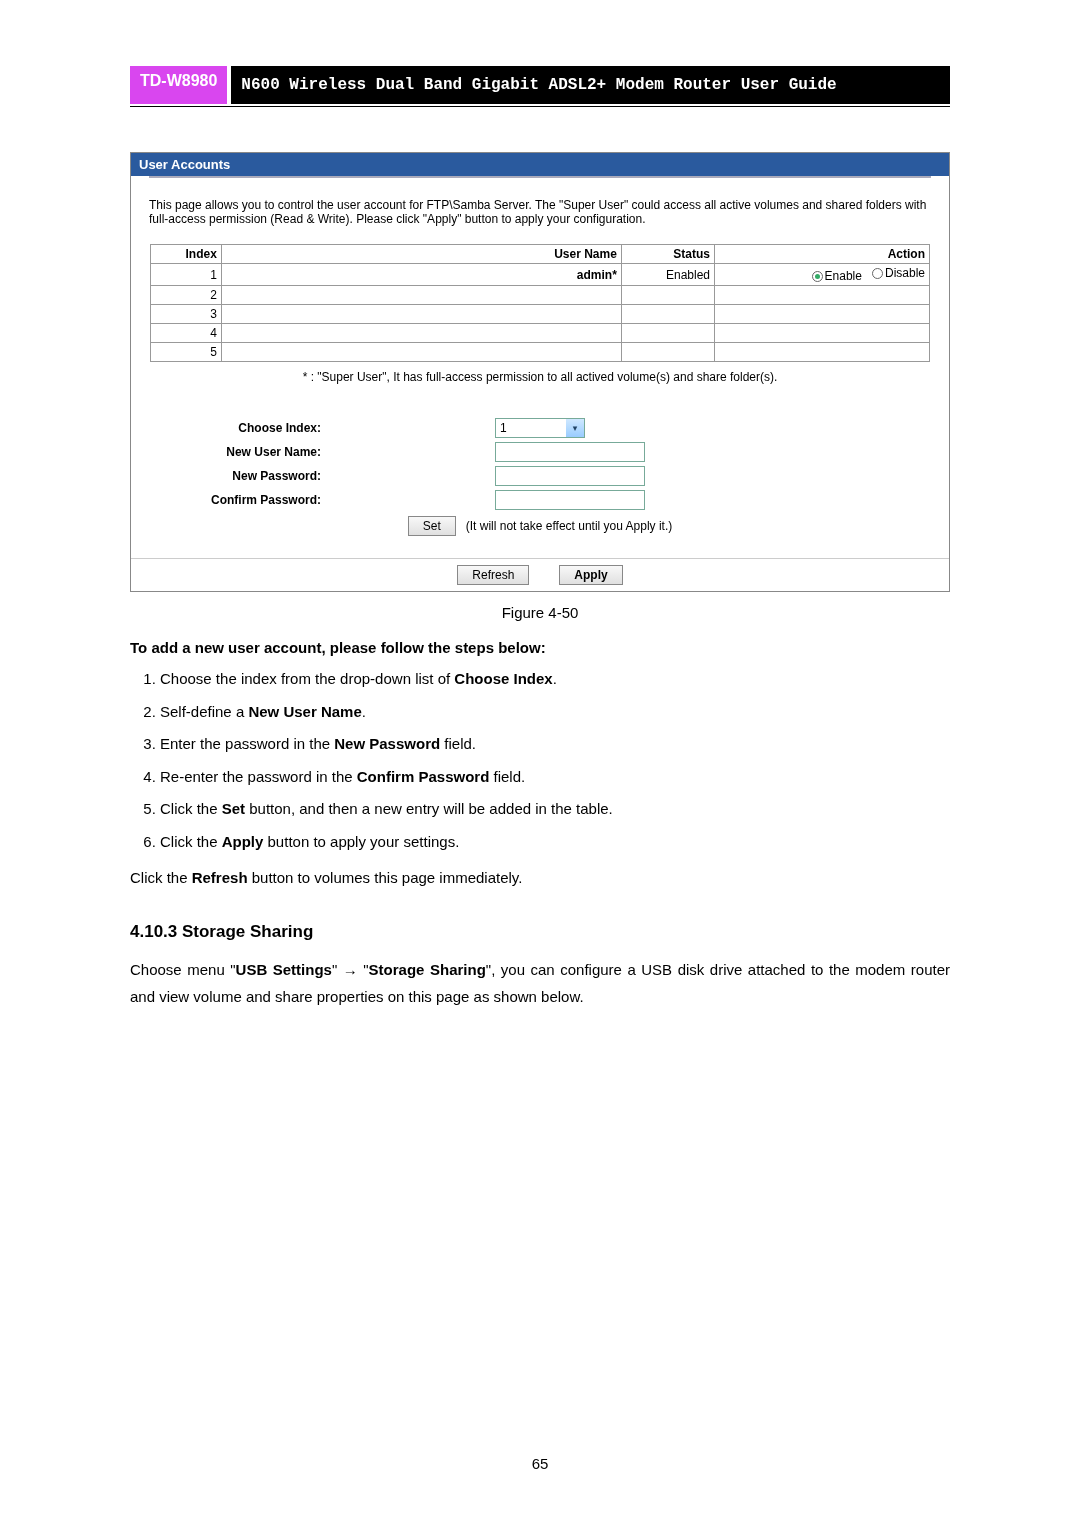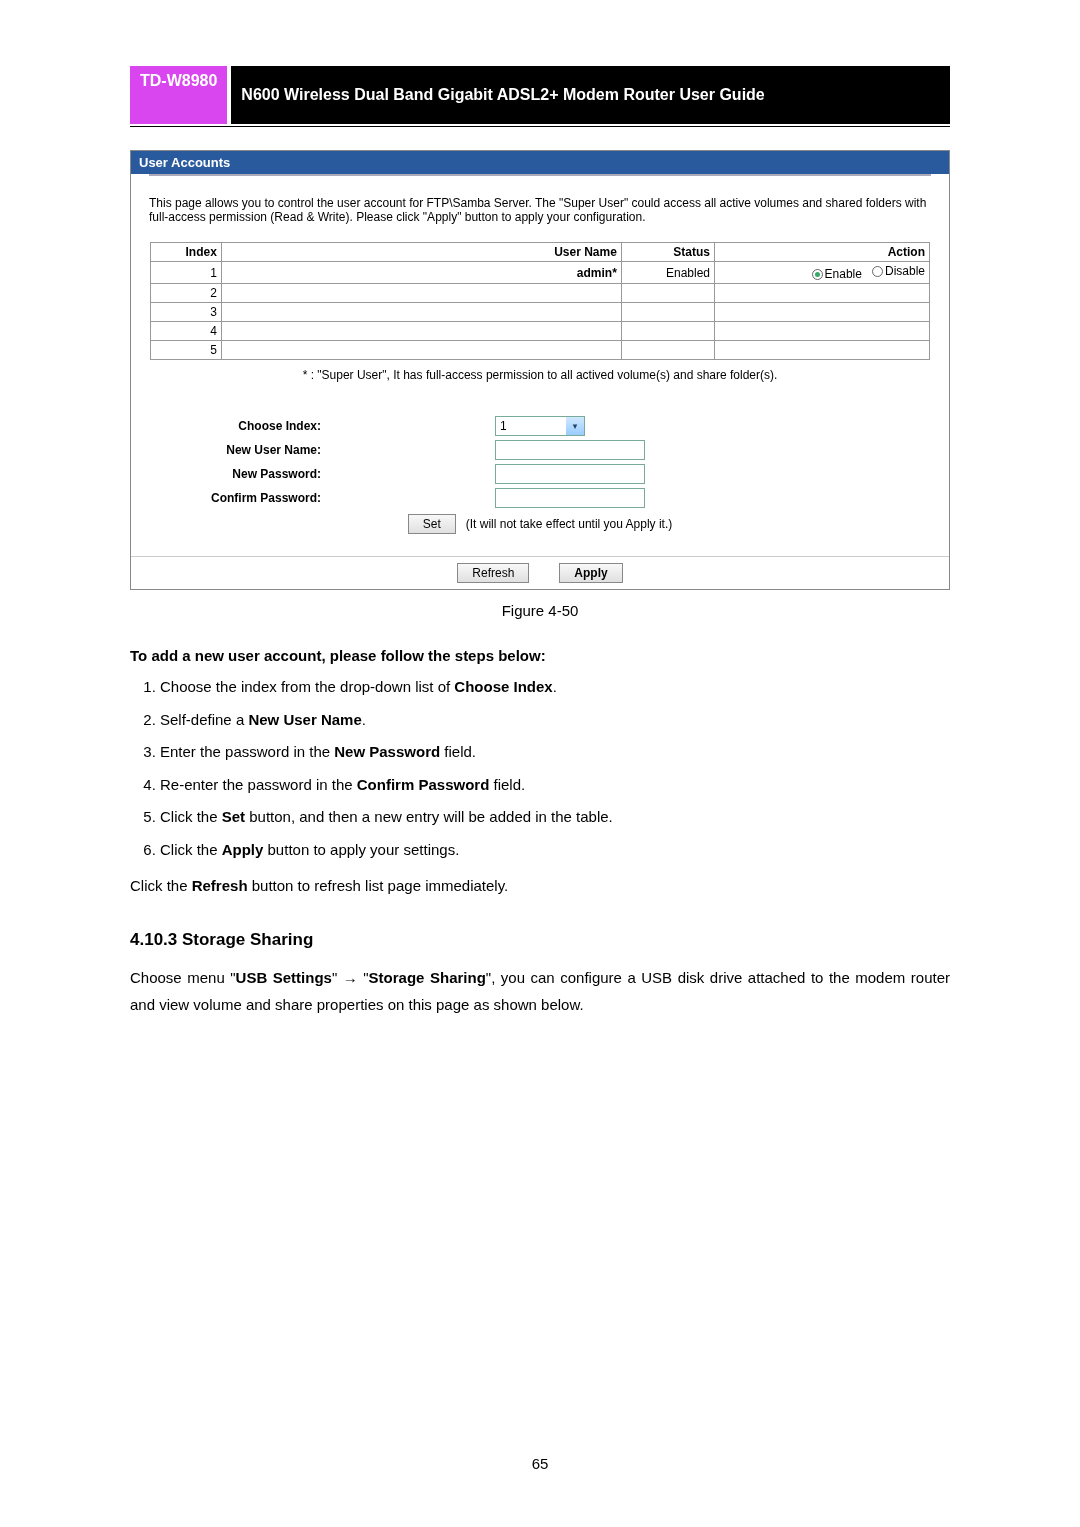--- a/index.html
+++ b/index.html
@@ -21,31 +21,32 @@
       background: #d946ef;
       color: #fff;
       font-weight: bold;
       padding: 6px 10px;
       font-size: 16px;
     }
     .title-box {
       background: #000;
       color: #fff;
       font-weight: bold;
-      padding: 20px 10px;
+      padding: 10px 10px;
       font-size: 16px;
       flex: 1;
       margin-left: 4px;
+      font-family: Liberation Mono, monospace;
     }
     .header-line {
       border-bottom: 1px solid #000;
       margin: 2px 130px 0 130px;
     }
     .screenshot {
-      margin: 23px 130px 0 130px;
+      margin: 45px 130px 0 130px;
       border: 1px solid #888;
     }
     .sec-header {
       background: #2a5a9e;
       color: #fff;
       font-weight: bold;
       padding: 4px 8px;
       font-size: 13px;
     }
     .intro {
@@ -141,21 +142,21 @@
     }
     .button-row {
       display: flex;
       justify-content: center;
       gap: 30px;
       padding: 6px 0;
       border-top: 1px solid #ccc;
     }
     .figure-caption {
       text-align: center;
-      margin: 12px 0 28px 0;
+      margin: 12px 0 18px 0;
       font-size: 15px;
     }
     .instructions {
       margin: 0 130px;
     }
     .bold-line {
       font-weight: bold;
       margin: 0 0 12px 0;
       font-size: 15px;
     }
@@ -306,21 +307,21 @@
   <div class="bold-line">To add a new user account, please follow the steps below:</div>
   <ol class="steps">
     <li><span>Choose the index from the drop-down list of </span><b>Choose Index</b><span>.</span></li>
     <li><span>Self-define a </span><b>New User Name</b><span>.</span></li>
     <li><span>Enter the password in the </span><b>New Password</b><span> field.</span></li>
     <li><span>Re-enter the password in the </span><b>Confirm Password</b><span> field.</span></li>
     <li><span>Click the </span><b>Set</b><span> button, and then a new entry will be added in the table.</span></li>
     <li><span>Click the </span><b>Apply</b><span> button to apply your settings.</span></li>
   </ol>
   <div class="para">
-    <span>Click the </span><b>Refresh</b><span> button to refresh list page immediately.</span>
+    <span>Click the </span><b>Refresh</b><span> button to volumes this page immediately.</span>
   </div>
 
   <div class="subheading">4.10.3 Storage Sharing</div>
   <div class="para justified">
     <span>Choose menu "</span><b>USB Settings</b><span>" → "</span><b>Storage Sharing</b><span>", you can configure a USB disk drive attached to the modem router and view volume and share properties on this page as shown below.</span>
   </div>
 </div>
 
 <div class="page-number">65</div>
 

